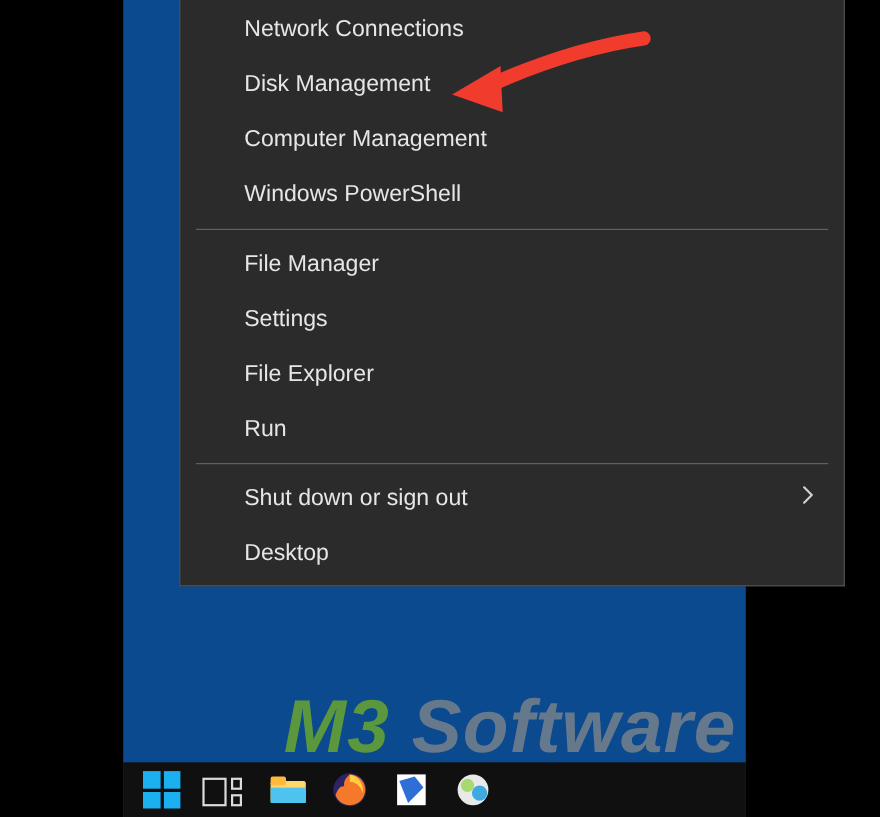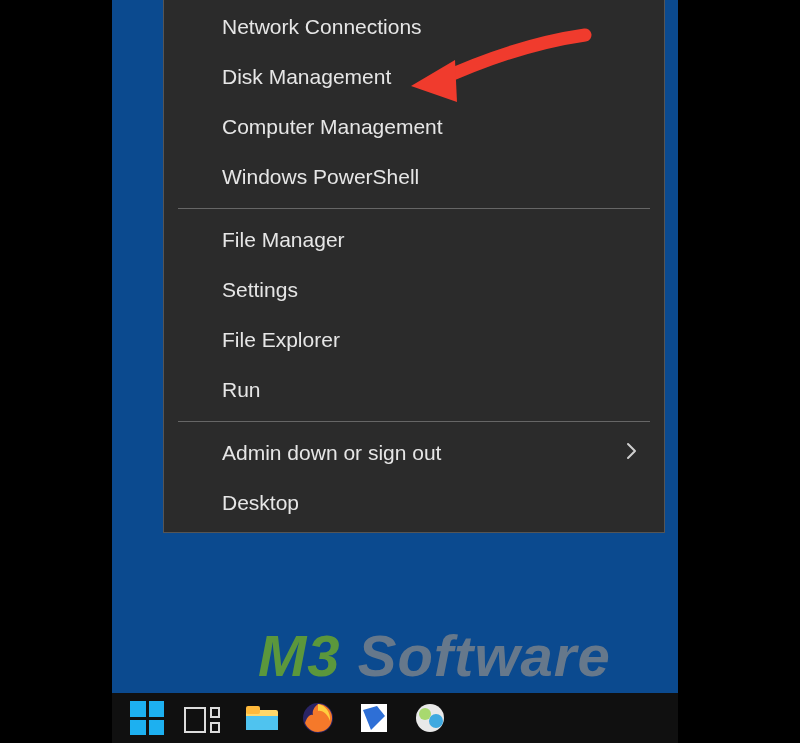--- a/index.html
+++ b/index.html
@@ -22,21 +22,21 @@
     left: 112px;
     top: 0;
     width: 566px;
     height: 743px;
     background: #0b4a8f;
   }
   .menu {
     position: absolute;
     left: 163px;
     top: 0;
-    width: 502px;
+    width: 605px;
     background: #2b2b2b;
     border: 1px solid #555;
     border-top: none;
     box-sizing: border-box;
     padding-top: 2px;
     padding-bottom: 4px;
   }
   .menu-item {
     display: flex;
     align-items: center;
@@ -107,21 +107,21 @@
     height: 36px;
     display:flex;
     align-items:center;
     justify-content:center;
     font-size:28px;
   }
   .watermark {
     position: absolute;
     left: 258px;
     top: 622px;
-    font-size: 58px;
+    font-size: 68px;
     font-weight: 700;
     font-style: italic;
     font-family: Arial, sans-serif;
     letter-spacing: 1px;
     opacity: 0.72;
     pointer-events: none;
     white-space: nowrap;
   }
   .watermark .m3 { color: #7ab51d; }
   .watermark .soft { color: #8a8a8a; font-weight:600; }
@@ -158,21 +158,21 @@
     <div class="menu-item">
       <span>File Explorer</span>
     </div>
     <div class="menu-item">
       <span>Run</span>
     </div>
 
     <div class="menu-sep"></div>
 
     <div class="menu-item">
-      <span>Admin down or sign out</span>
+      <span>Shut down or sign out</span>
       <span class="chevron">
         <svg width="12" height="18" viewBox="0 0 12 18">
             <path d="M2 2 L9 9 L2 16" stroke="#cfcfcf" stroke-width="2" fill="none" stroke-linecap="round" stroke-linejoin="round"></path>
           </svg>
       </span>
     </div>
     <div class="menu-item">
       <span>Desktop</span>
     </div>
   </div>

